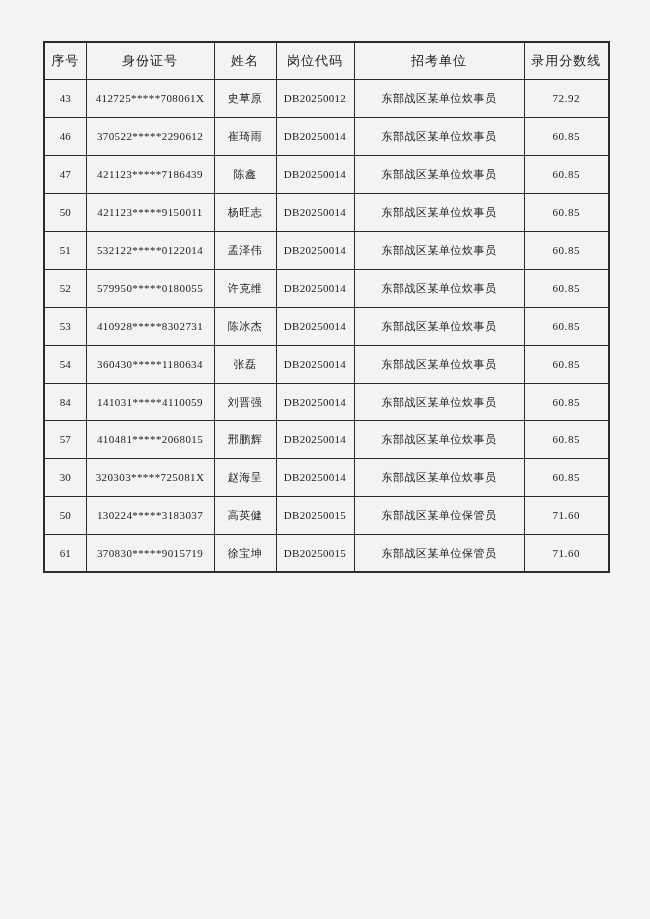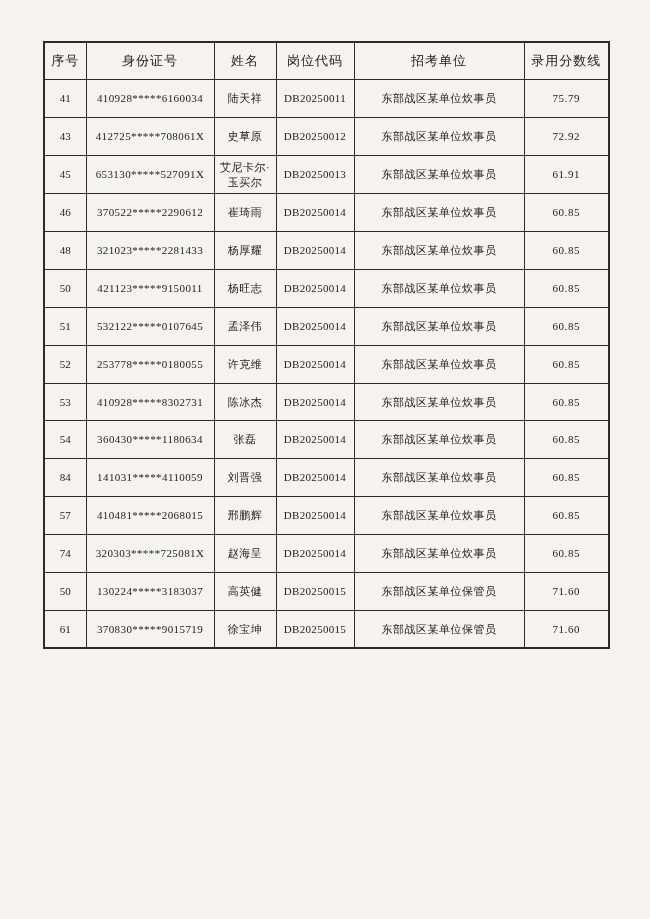--- a/index.html
+++ b/index.html
@@ -80,78 +80,62 @@
         <th>序号</th>
         <th>身份证号</th>
         <th>姓名</th>
         <th>岗位代码</th>
         <th>招考单位</th>
         <th>录用分数线</th>
       </tr>
     </thead>
     <tbody>
         <tr>
-          <td class="col-0">41</td>
-          <td class="col-1">410928*****6160034</td>
-          <td class="col-2">陆天祥</td>
-          <td class="col-3">DB20250011</td>
-          <td class="col-4">东部战区某单位炊事员</td>
-          <td class="col-5">75.79</td>
-        </tr>
-        <tr>
           <td class="col-0">43</td>
           <td class="col-1">412725*****708061X</td>
           <td class="col-2">史草原</td>
           <td class="col-3">DB20250012</td>
           <td class="col-4">东部战区某单位炊事员</td>
           <td class="col-5">72.92</td>
-        </tr>
-        <tr>
-          <td class="col-0">45</td>
-          <td class="col-1">653130*****527091X</td>
-          <td class="col-2">艾尼卡尔·玉买尔</td>
-          <td class="col-3">DB20250013</td>
-          <td class="col-4">东部战区某单位炊事员</td>
-          <td class="col-5">61.91</td>
         </tr>
         <tr>
           <td class="col-0">46</td>
           <td class="col-1">370522*****2290612</td>
           <td class="col-2">崔琦雨</td>
           <td class="col-3">DB20250014</td>
           <td class="col-4">东部战区某单位炊事员</td>
           <td class="col-5">60.85</td>
         </tr>
         <tr>
-          <td class="col-0">48</td>
-          <td class="col-1">321023*****2281433</td>
-          <td class="col-2">杨厚耀</td>
+          <td class="col-0">47</td>
+          <td class="col-1">421123*****7186439</td>
+          <td class="col-2">陈鑫</td>
           <td class="col-3">DB20250014</td>
           <td class="col-4">东部战区某单位炊事员</td>
           <td class="col-5">60.85</td>
         </tr>
         <tr>
           <td class="col-0">50</td>
           <td class="col-1">421123*****9150011</td>
           <td class="col-2">杨旺志</td>
           <td class="col-3">DB20250014</td>
           <td class="col-4">东部战区某单位炊事员</td>
           <td class="col-5">60.85</td>
         </tr>
         <tr>
           <td class="col-0">51</td>
-          <td class="col-1">532122*****0107645</td>
+          <td class="col-1">532122*****0122014</td>
           <td class="col-2">孟泽伟</td>
           <td class="col-3">DB20250014</td>
           <td class="col-4">东部战区某单位炊事员</td>
           <td class="col-5">60.85</td>
         </tr>
         <tr>
           <td class="col-0">52</td>
-          <td class="col-1">253778*****0180055</td>
+          <td class="col-1">579950*****0180055</td>
           <td class="col-2">许克维</td>
           <td class="col-3">DB20250014</td>
           <td class="col-4">东部战区某单位炊事员</td>
           <td class="col-5">60.85</td>
         </tr>
         <tr>
           <td class="col-0">53</td>
           <td class="col-1">410928*****8302731</td>
           <td class="col-2">陈冰杰</td>
           <td class="col-3">DB20250014</td>
@@ -176,21 +160,21 @@
         </tr>
         <tr>
           <td class="col-0">57</td>
           <td class="col-1">410481*****2068015</td>
           <td class="col-2">邢鹏辉</td>
           <td class="col-3">DB20250014</td>
           <td class="col-4">东部战区某单位炊事员</td>
           <td class="col-5">60.85</td>
         </tr>
         <tr>
-          <td class="col-0">74</td>
+          <td class="col-0">30</td>
           <td class="col-1">320303*****725081X</td>
           <td class="col-2">赵海呈</td>
           <td class="col-3">DB20250014</td>
           <td class="col-4">东部战区某单位炊事员</td>
           <td class="col-5">60.85</td>
         </tr>
         <tr>
           <td class="col-0">50</td>
           <td class="col-1">130224*****3183037</td>
           <td class="col-2">高英健</td>

